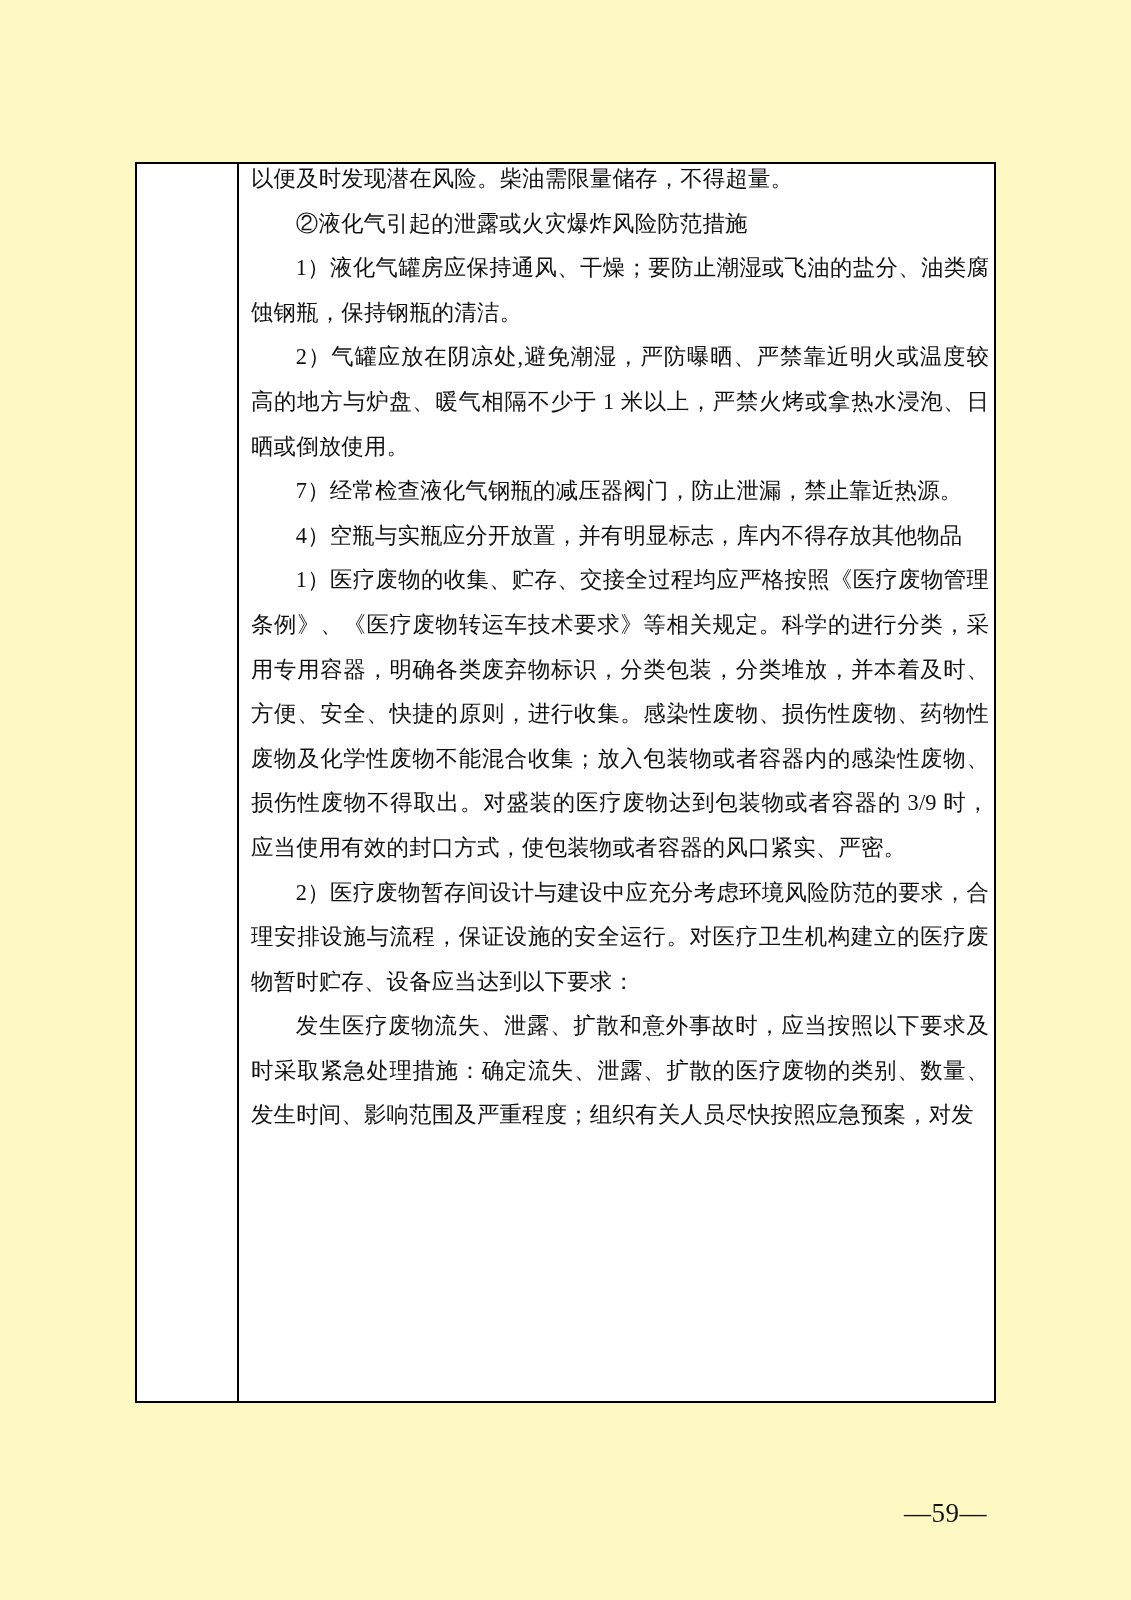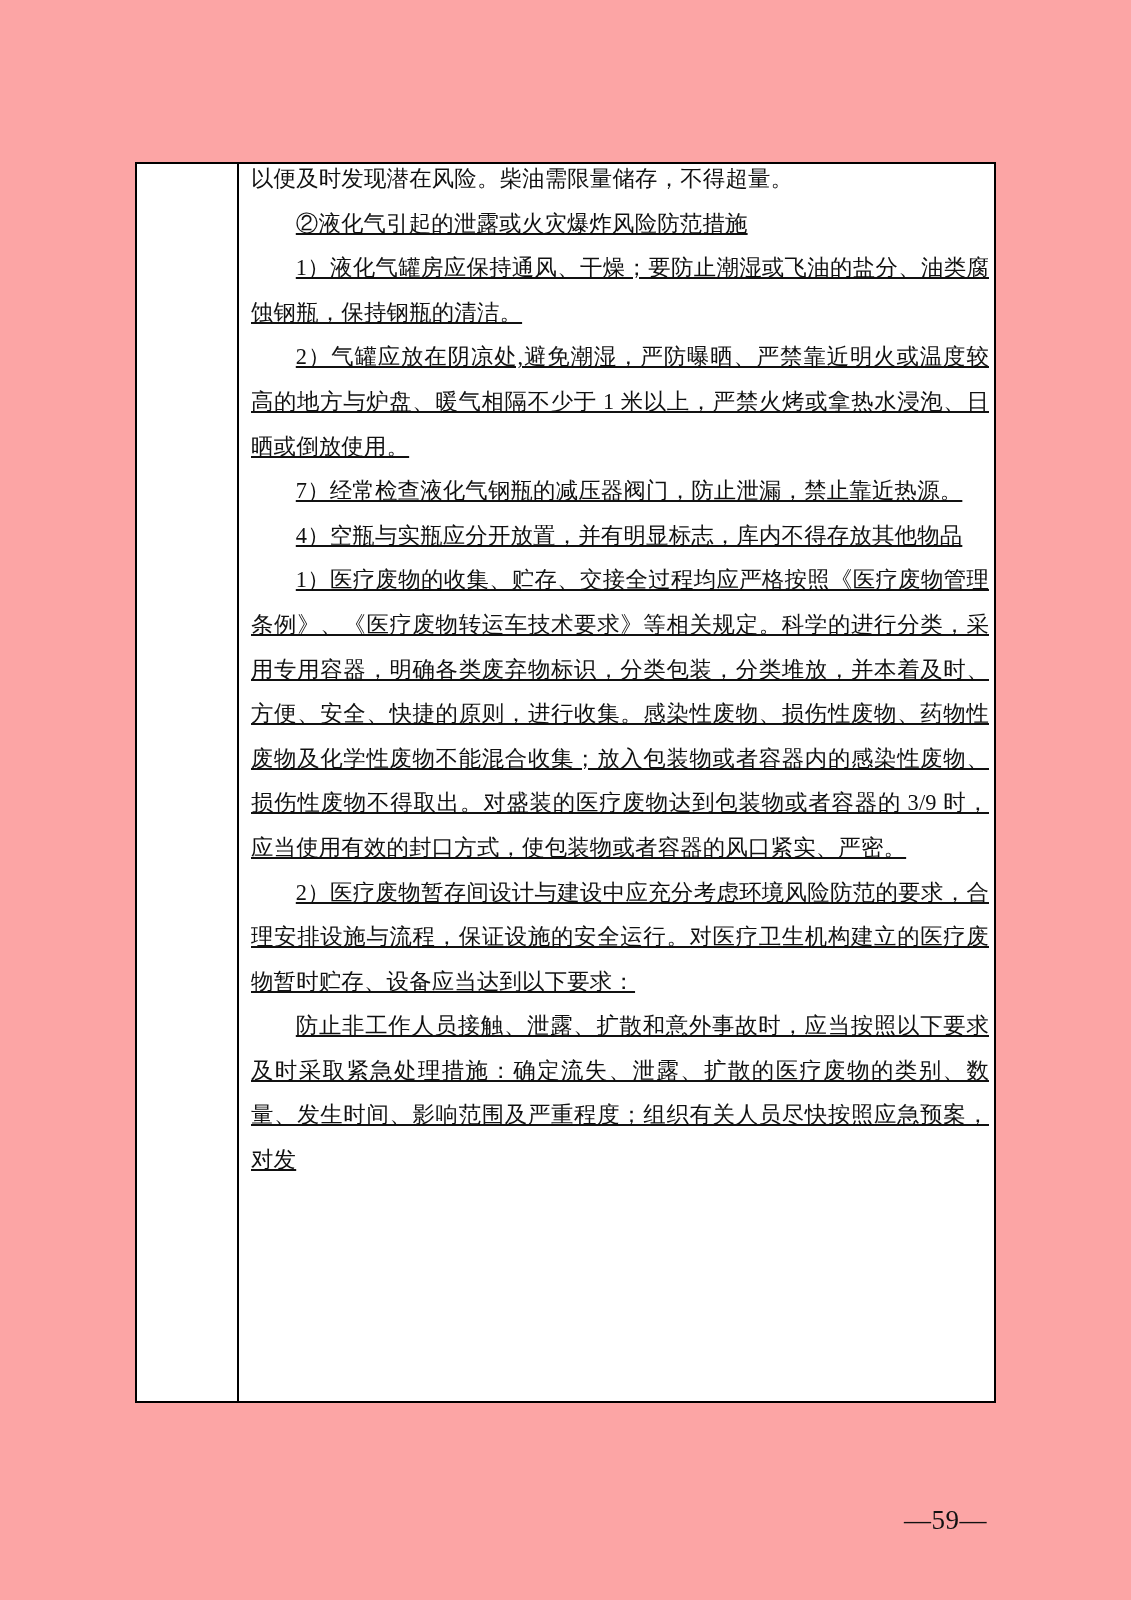--- a/index.html
+++ b/index.html
@@ -4,21 +4,21 @@
 <style>
   html, body {
     margin: 0;
     padding: 0;
     background: #ffffff;
   }
   .page {
     position: relative;
     width: 1131px;
     height: 1600px;
-    background: #fca5a5;
+    background: #fef9c3;
     overflow: hidden;
     font-family: "Liberation Serif", "DejaVu Serif", serif;
     color: #111111;
   }
   .doc-table {
     position: absolute;
     left: 135px;
     top: 162px;
     width: 861px;
     height: 1241px;
@@ -42,53 +42,51 @@
     line-height: 44.6px;
     text-align: justify;
     letter-spacing: 0.2px;
   }
   .cell-main p {
     margin: 0;
     padding: 0;
   }
   .cell-main p.indent {
     text-indent: 2em;
-    text-decoration: underline;
   }
   .cell-main p.first {
     margin-top: -7px;
   }
   .page-number {
     position: absolute;
     left: 898px;
     top: 1496px;
     width: 95px;
     text-align: center;
     font-size: 27px;
     line-height: 34px;
     color: #111111;
     letter-spacing: 0.5px;
-    margin-top: 7px;
   }
 </style>
 </head>
 <body>
 
 <div class="page">
 
   <div class="doc-table">
     <div class="cell-left"></div>
     <div class="cell-main">
       <p class="first">以便及时发现潜在风险。柴油需限量储存，不得超量。</p>
       <p class="indent">②液化气引起的泄露或火灾爆炸风险防范措施</p>
       <p class="indent">1）液化气罐房应保持通风、干燥；要防止潮湿或飞油的盐分、油类腐蚀钢瓶，保持钢瓶的清洁。</p>
       <p class="indent">2）气罐应放在阴凉处,避免潮湿，严防曝晒、严禁靠近明火或温度较高的地方与炉盘、暖气相隔不少于 1 米以上，严禁火烤或拿热水浸泡、日晒或倒放使用。</p>
       <p class="indent">7）经常检查液化气钢瓶的减压器阀门，防止泄漏，禁止靠近热源。</p>
       <p class="indent">4）空瓶与实瓶应分开放置，并有明显标志，库内不得存放其他物品</p>
       <p class="indent">1）医疗废物的收集、贮存、交接全过程均应严格按照《医疗废物管理条例》、《医疗废物转运车技术要求》等相关规定。科学的进行分类，采用专用容器，明确各类废弃物标识，分类包装，分类堆放，并本着及时、方便、安全、快捷的原则，进行收集。感染性废物、损伤性废物、药物性废物及化学性废物不能混合收集；放入包装物或者容器内的感染性废物、损伤性废物不得取出。对盛装的医疗废物达到包装物或者容器的 3/9 时，应当使用有效的封口方式，使包装物或者容器的风口紧实、严密。</p>
       <p class="indent">2）医疗废物暂存间设计与建设中应充分考虑环境风险防范的要求，合理安排设施与流程，保证设施的安全运行。对医疗卫生机构建立的医疗废物暂时贮存、设备应当达到以下要求：</p>
-      <p class="indent">防止非工作人员接触、泄露、扩散和意外事故时，应当按照以下要求及时采取紧急处理措施：确定流失、泄露、扩散的医疗废物的类别、数量、发生时间、影响范围及严重程度；组织有关人员尽快按照应急预案，对发</p>
+      <p class="indent">发生医疗废物流失、泄露、扩散和意外事故时，应当按照以下要求及时采取紧急处理措施：确定流失、泄露、扩散的医疗废物的类别、数量、发生时间、影响范围及严重程度；组织有关人员尽快按照应急预案，对发</p>
     </div>
   </div>
 
   <div class="page-number">—59—</div>
 
 </div>
 
 </body></html>

